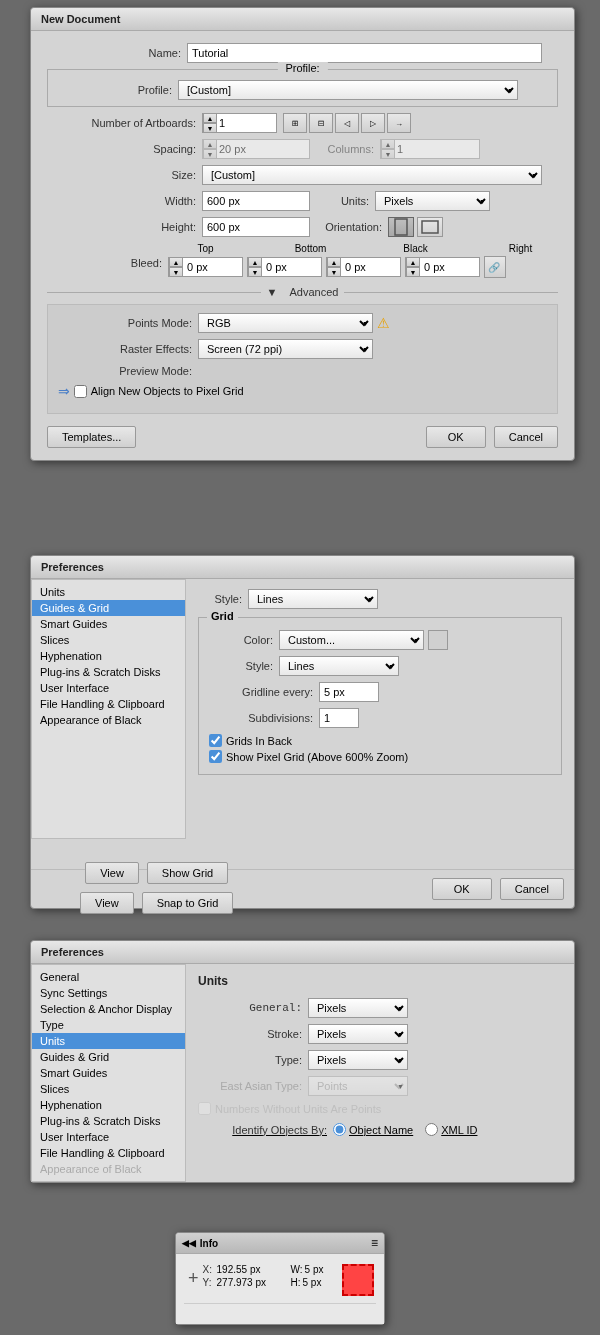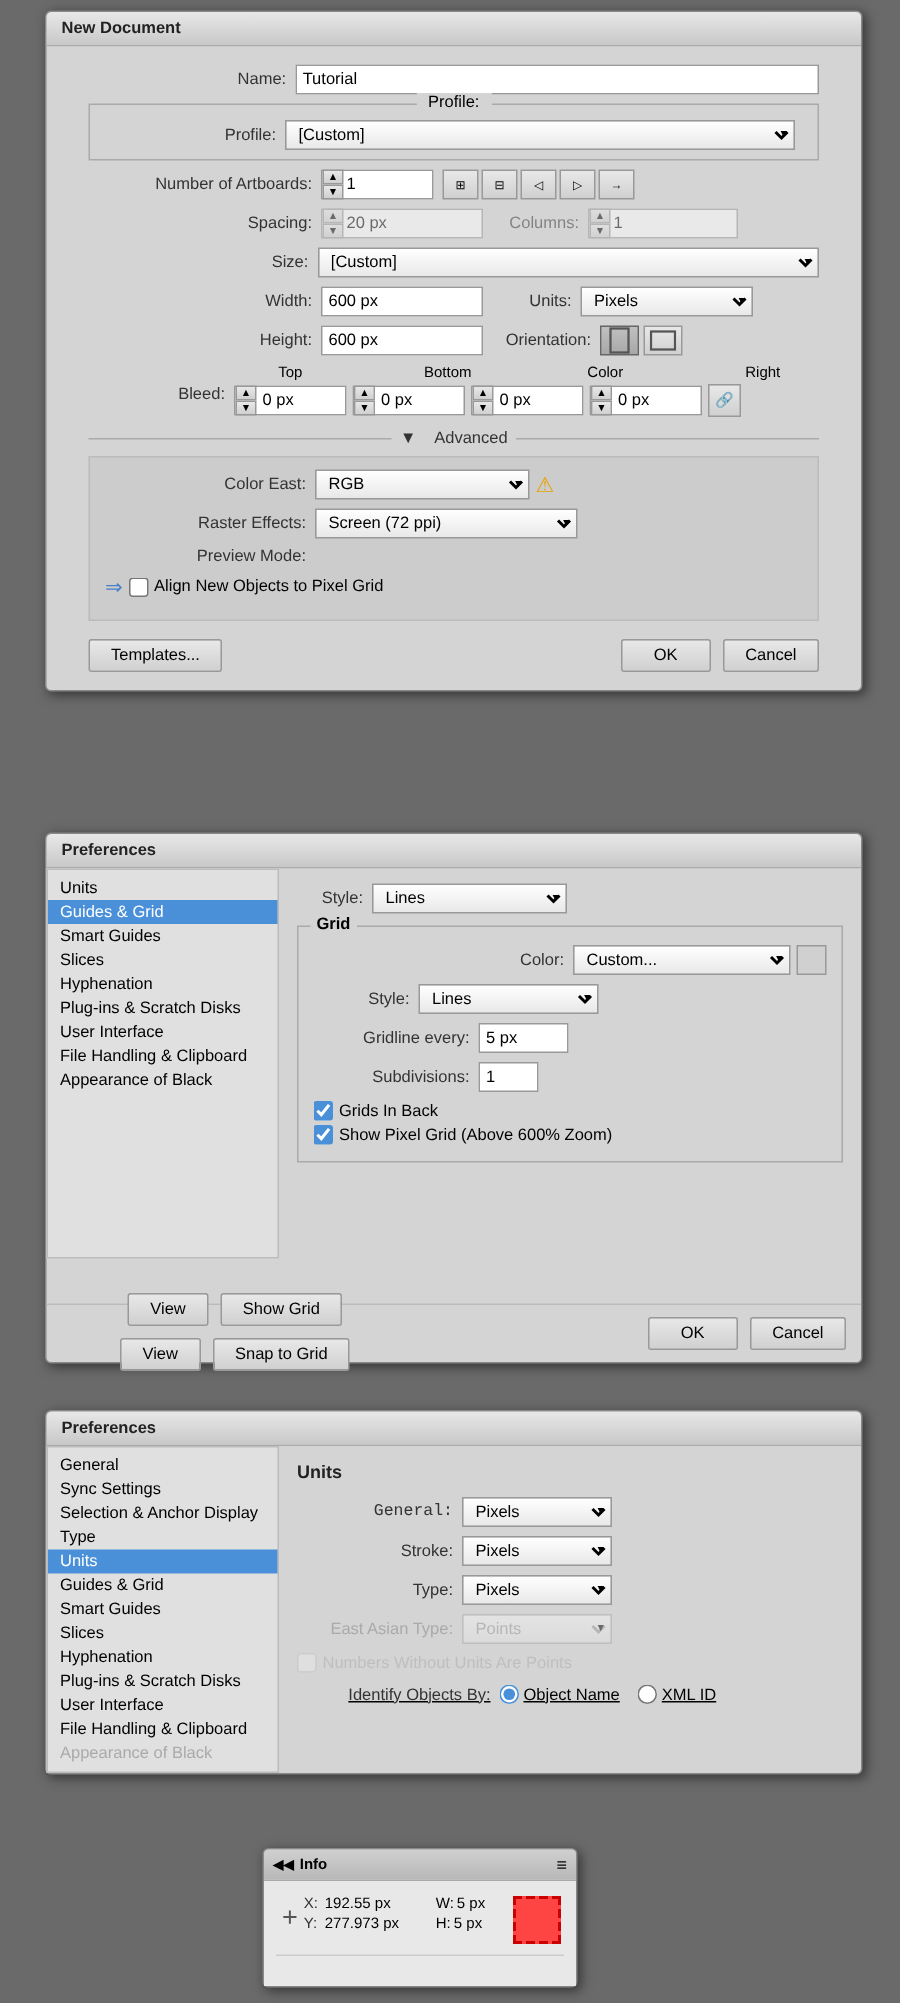--- a/index.html
+++ b/index.html
@@ -340,21 +340,21 @@
 
     .disabled-text {
       color: #aaa;
     }
   </style>
 </head>
 <body>
 
 <div class="dialog new-doc-dialog" style="top:7px; left:30px; width:545px;">
   <div class="dialog-title">New Document</div>
-  <div class="dialog-content" style="padding:12px 28px;">
+  <div class="dialog-content" style="padding:12px 16px;">
 
     <div class="form-row">
       <div class="form-label" style="width:140px;">Name:</div>
       <input type="text" class="form-input" style="width: 355px;" value="Tutorial">
     </div>
 
     <div style="border:1px solid #aaa; padding:6px 10px; margin-bottom:6px; position:relative;">
       <div style="position:absolute; top:-8px; left:50%; transform:translateX(-50%); background:#d4d4d4; padding:0 8px; font-size:11px;">Profile:</div>
       <div class="form-row" style="margin-top:4px; margin-bottom:0;">
         <div class="form-label" style="width:120px; text-align:right;">Profile:</div>
@@ -440,21 +440,21 @@
         </div>
       </div>
     </div>
 
     <div class="form-row" style="align-items:flex-start;">
       <div class="form-label" style="width:155px; padding-top:14px;">Bleed:</div>
       <div style="flex:1;">
         <div style="display:flex; gap:30px; margin-bottom:2px; padding-left:0px;">
           <span style="font-size:10px; width:75px; text-align:center;">Top</span>
           <span style="font-size:10px; width:75px; text-align:center;">Bottom</span>
-          <span style="font-size:10px; width:75px; text-align:center;">Color</span>
+          <span style="font-size:10px; width:75px; text-align:center;">Black</span>
           <span style="font-size:10px; width:75px; text-align:center;">Right</span>
         </div>
         <div style="display:flex; align-items:center; gap:4px;">
           <div class="stepper-field" style="width:75px;">
             <div class="stepper-btns">
               <div class="stepper-btn">▲</div>
               <div class="stepper-btn">▼</div>
             </div>
             <input type="text" style="width: 50px; border: none; outline: none; font-size: 11px; background: transparent;" value="0 px">
           </div>
@@ -485,22 +485,22 @@
     </div>
 
     <div class="section-divider" style="margin:8px 0 6px;">
       <span style="font-size:11px;">▼</span>
       <span>Advanced</span>
     </div>
 
     <div style="background:#ccc; border:1px solid #bbb; padding:8px 10px;">
 
       <div class="form-row">
-        <div class="form-label" style="width:140px;">Color East:</div>
-        <div class="select-wrapper" style="width:143px;">
+        <div class="form-label" style="width:140px;">Points Mode:</div>
+        <div class="select-wrapper" style="width:175px;">
           <select style="width:100%;">
             <option>RGB</option>
           </select>
         </div>
         <span class="warning-icon">⚠</span>
       </div>
 
       <div class="form-row">
         <div class="form-label" style="width:140px;">Raster Effects:</div>
         <div class="select-wrapper" style="width:175px;">
@@ -555,21 +555,21 @@
           <select style="width:100%;">
             <option>Lines</option>
             <option>Dots</option>
           </select>
         </div>
       </div>
 
       <div style="border:1px solid #aaa; padding:8px 10px; position:relative; margin-top:4px;">
         <div style="position:absolute; top:-8px; left:8px; background:#d4d4d4; padding:0 4px; font-size:11px; font-weight:bold;">Grid</div>
 
-        <div class="form-row" style="margin-top:4px;justify-content:flex-end;">
+        <div class="form-row" style="margin-top:4px;">
           <div class="form-label" style="width:70px;">Color:</div>
           <div class="select-wrapper" style="width:145px;">
             <select style="width:100%;">
               <option>Custom...</option>
             </select>
           </div>
           <div class="color-swatch"></div>
         </div>
 
         <div class="form-row">

